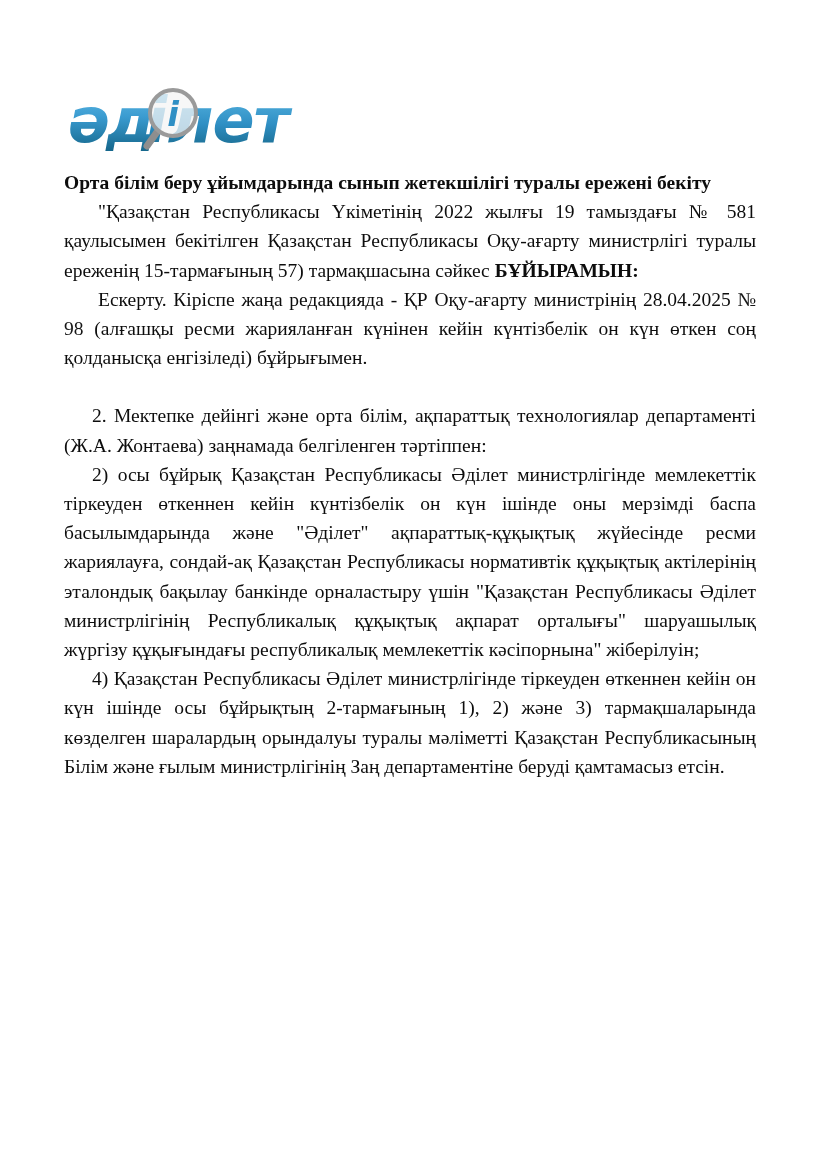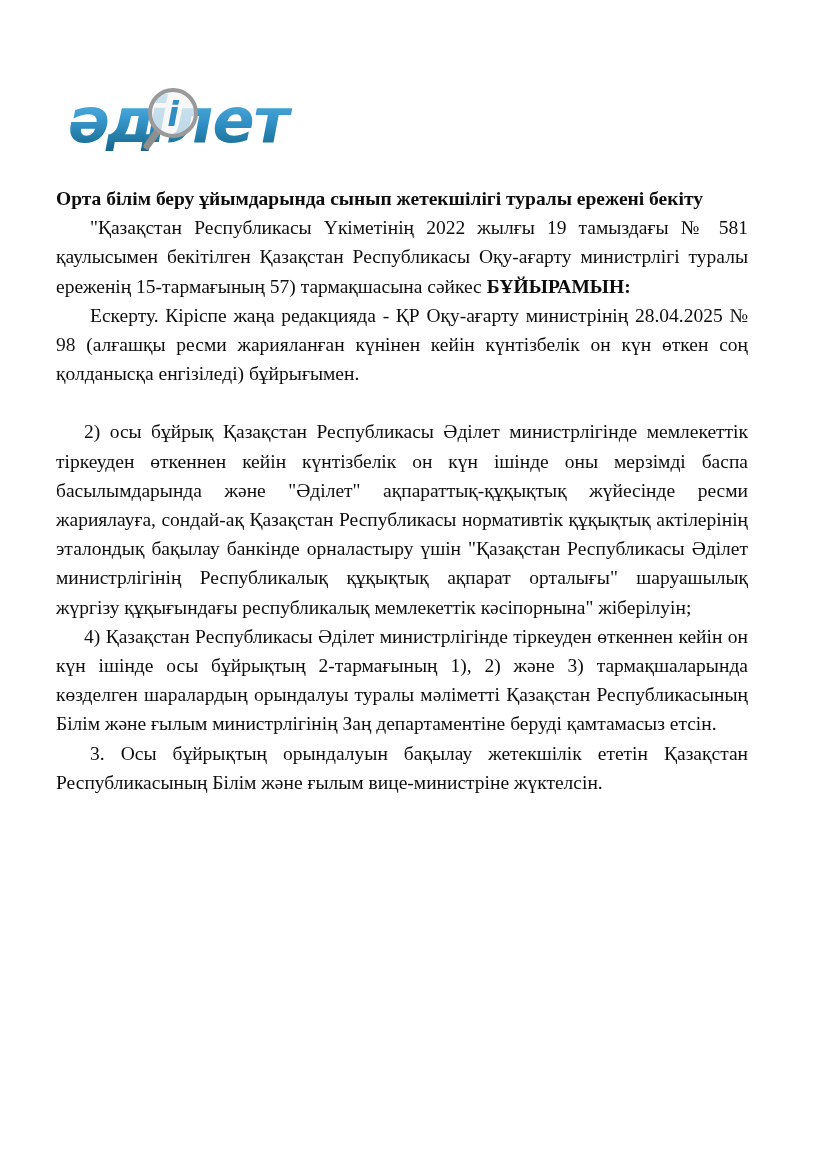--- a/index.html
+++ b/index.html
@@ -32,24 +32,23 @@
     left: 68px;
     top: 86px;
     width: 250px;
     height: 76px;
   }
   .logo-svg { display: block; }
 
   
   .doc {
     position: absolute;
-    left: 56px;
+    left: 64px;
     top: 168px;
     width: 692px;
-    margin-top: 16px;
   }
 
   .doc p {
     margin: 0;
     font-size: 19.5px;
     line-height: 29.2px;
     text-align: justify;
     text-justify: inter-word;
     color: #0d0d0d;
     -webkit-hyphens: none;
@@ -121,23 +120,23 @@
     <p class="title">Орта білім беру ұйымдарында сынып жетекшілігі туралы ережені бекіту</p>
 
 
     <p class="indent"><span>"Қазақстан Республикасы Үкіметінің 2022 жылғы 19 тамыздағы № 581 қаулысымен бекітілген Қазақстан Республикасы Оқу-ағарту министрлігі туралы ереженің 15-тармағының 57) тармақшасына сәйкес </span><b>БҰЙЫРАМЫН:</b></p>
 
     <p class="note"><span>Ескерту. Кіріспе жаңа редакцияда - ҚР Оқу-ағарту министрінің 28.04.2025 </span><span class="plain">№ 98</span><span> (алғашқы ресми жарияланған күнінен кейін күнтізбелік он күн өткен соң қолданысқа енгізіледі) бұйрығымен.</span></p>
 
     <div class="spacer"></div>
 
 
+    <p class="indent-sm">2. Мектепке дейінгі және орта білім, ақпараттық технологиялар департаменті (Ж.А. Жонтаева) заңнамада белгіленген тәртіппен:</p>
 
 
     <p class="indent-sm">2) осы бұйрық Қазақстан Республикасы Әділет министрлігінде мемлекеттік тіркеуден өткеннен кейін күнтізбелік он күн ішінде оны мерзімді баспа басылымдарында және "Әділет" ақпараттық-құқықтық жүйесінде ресми жариялауға, сондай-ақ Қазақстан Республикасы нормативтік құқықтық актілерінің эталондық бақылау банкінде орналастыру үшін "Қазақстан Республикасы Әділет министрлігінің Республикалық құқықтық ақпарат орталығы" шаруашылық жүргізу құқығындағы республикалық мемлекеттік кәсіпорнына" жіберілуін;</p>
 
 
     <p class="indent-sm">4) Қазақстан Республикасы Әділет министрлігінде тіркеуден өткеннен кейін он күн ішінде осы бұйрықтың 2-тармағының 1), 2) және 3) тармақшаларында көзделген шаралардың орындалуы туралы мәліметті Қазақстан Республикасының Білім және ғылым министрлігінің Заң департаментіне беруді қамтамасыз етсін.</p>
 
-    <p class="indent">3. Осы бұйрықтың орындалуын бақылау жетекшілік ететін Қазақстан Республикасының Білім және ғылым вице-министріне жүктелсін.</p>
 
   </div>
 </div>
 
 </body></html>

